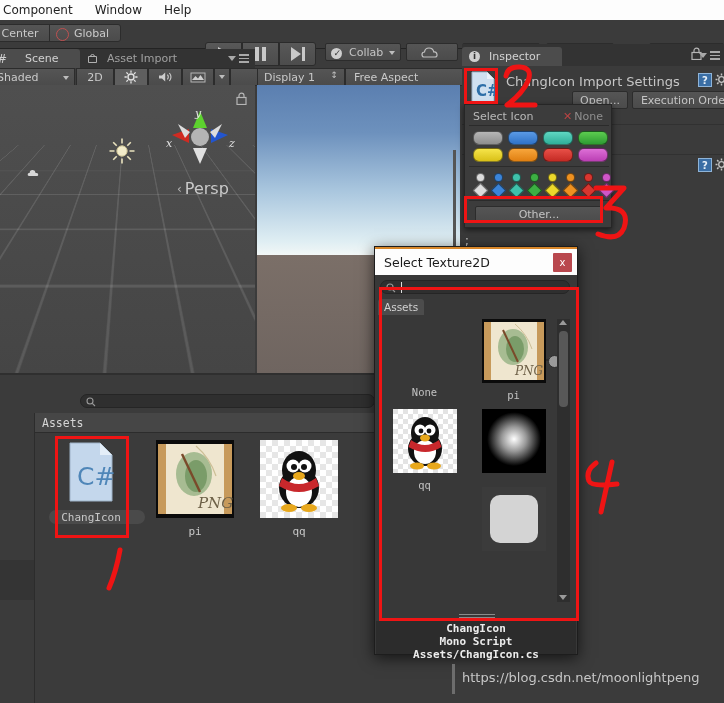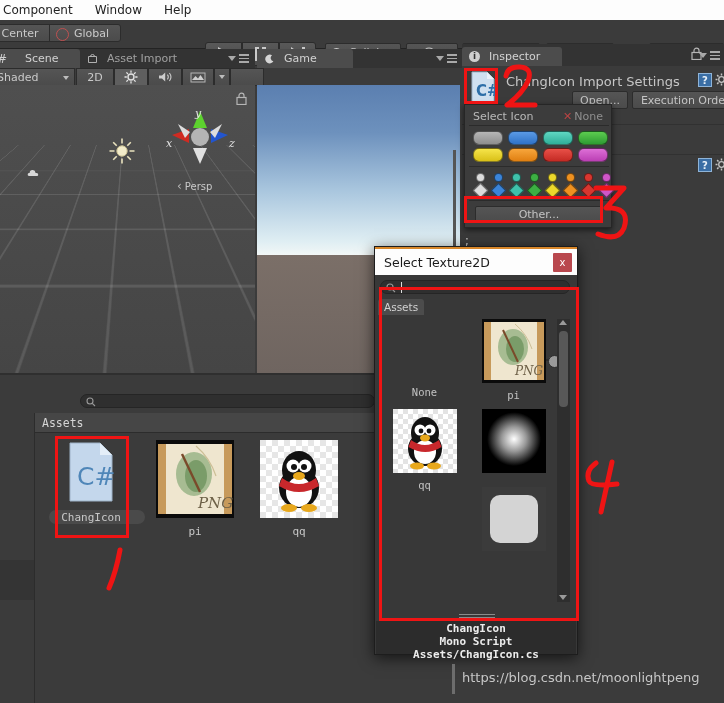--- a/index.html
+++ b/index.html
@@ -281,43 +281,36 @@
       <polygon points="15,17 27,25 22,31" fill="#dddddd"></polygon>
       <polygon points="59,17 47,25 52,31" fill="#dddddd"></polygon>
       <circle cx="37" cy="30" r="9" fill="#b4b4b4"></circle>
       <text x="3" y="40" font-size="11" font-style="italic" fill="#e4e4e4" font-family="DejaVu Serif, serif">x</text>
       <text x="66" y="40" font-size="11" font-style="italic" fill="#e4e4e4" font-family="DejaVu Serif, serif">z</text>
       <text x="32" y="10" font-size="11" font-style="italic" fill="#e4e4e4" font-family="DejaVu Serif, serif">y</text>
     </svg>
 
     <div class="abs ctr" style="left:177px;top:94px;gap:3px">
       <span style="color:#b6b6b6;font-size:12px">‹</span>
-      <span style="color:#c9c9c9;font-size:10px">Persp</span>
+      <span style="color:#c9c9c9;font-size:16px">Persp</span>
     </div>
 
     <svg class="abs" style="right:8px;top:7px" width="11" height="13" viewBox="0 0 11 13">
       <rect x="1" y="5.5" width="9" height="7" fill="none" stroke="#b5b5b5" stroke-width="1.2"></rect>
       <path d="M3 5.5V3.6a2.5 2.5 0 0 1 5 0v1.9" fill="none" stroke="#b5b5b5" stroke-width="1.2"></path>
     </svg>
   </div>
 
-  <div class="abs panelbar" style="left:257px;top:49px;width:205px;">
-    <div class="tab abs" style="left:0;top:0;width:96px;">
-      <svg class="abs" style="left:8px;top:5px" width="10" height="10" viewBox="0 0 10 10">
-        <path d="M8.4 7.3A4.4 4.4 0 1 1 7 1.3 3.4 3.4 0 0 0 8.4 7.3z" fill="#d6d6d6"></path>
-      </svg>
-      <span style="margin-left:18px">Game</span>
-    </div>
-    <div class="abs ctr" style="right:5px;top:5px;gap:3px;">
-      <span class="ctxmenu"></span>
-      <span class="hamb">
-          <i></i>
-          <i></i>
-          <i></i>
-        </span>
+  <div class="abs" style="left:257px;top:68px;width:205px;height:17px;background:#3c3c3c;border-bottom:1px solid #272727;">
+    <div class="tseg abs" style="left:0;top:0;width:88px;justify-content:flex-start;padding-left:6px;">
+      <span>Display 1</span>
+      <span class="abs" style="right:6px;top:2px;color:#c0c0c0;font-size:9px;line-height:9px;">↕</span>
+    </div>
+    <div class="tseg abs" style="left:88px;top:0;width:118px;justify-content:flex-start;padding-left:8px;">
+      <span>Free Aspect</span>
     </div>
   </div>
   <div id="gameview" class="abs">
     <div id="sky"></div>
     <div id="ground"></div>
   </div>
 
   <div class="abs" style="left:462px;top:44px;width:262px;height:22px;background:#333;">
     <div class="tab abs" style="left:0;top:3px;width:100px;height:19px;">
       <span class="abs" style="left:7px;top:4px;width:11px;height:11px;border-radius:50%;background:#cfcfcf;color:#333;font-size:9px;line-height:11px;text-align:center;font-weight:bold;">i</span>

